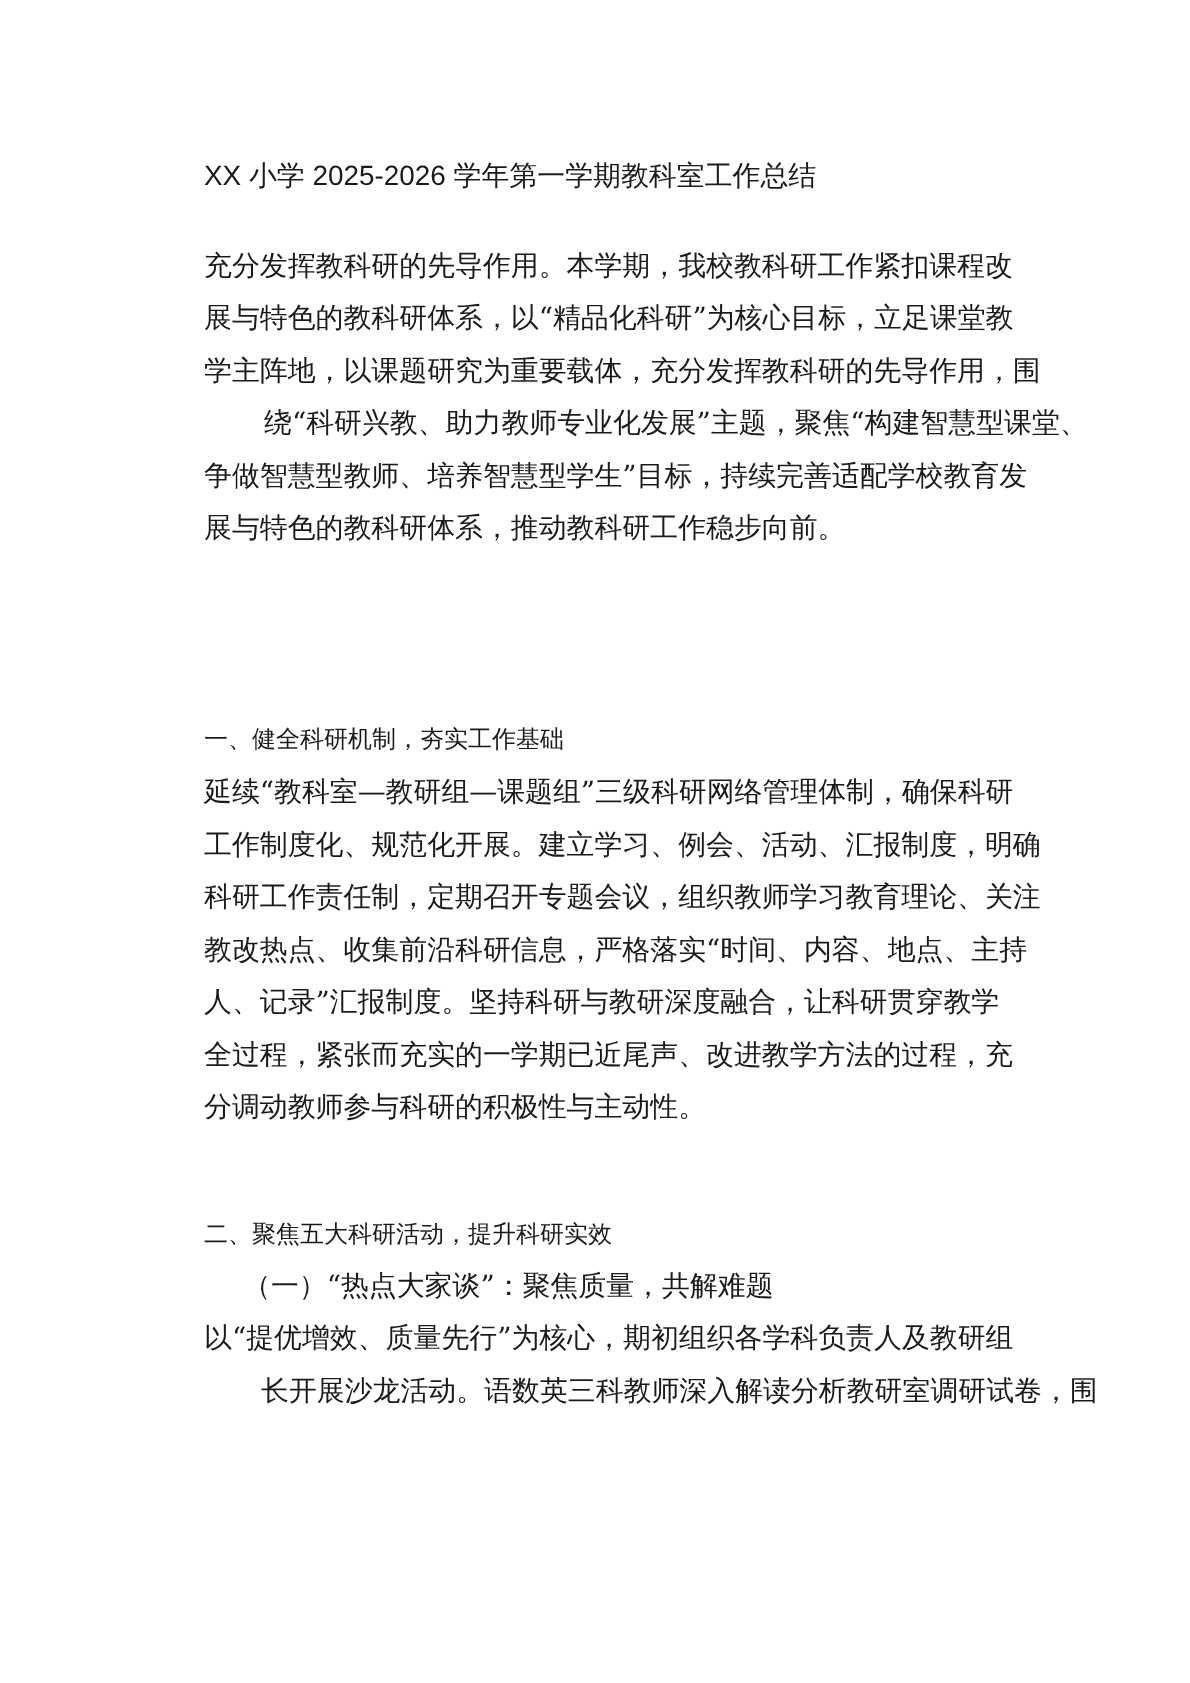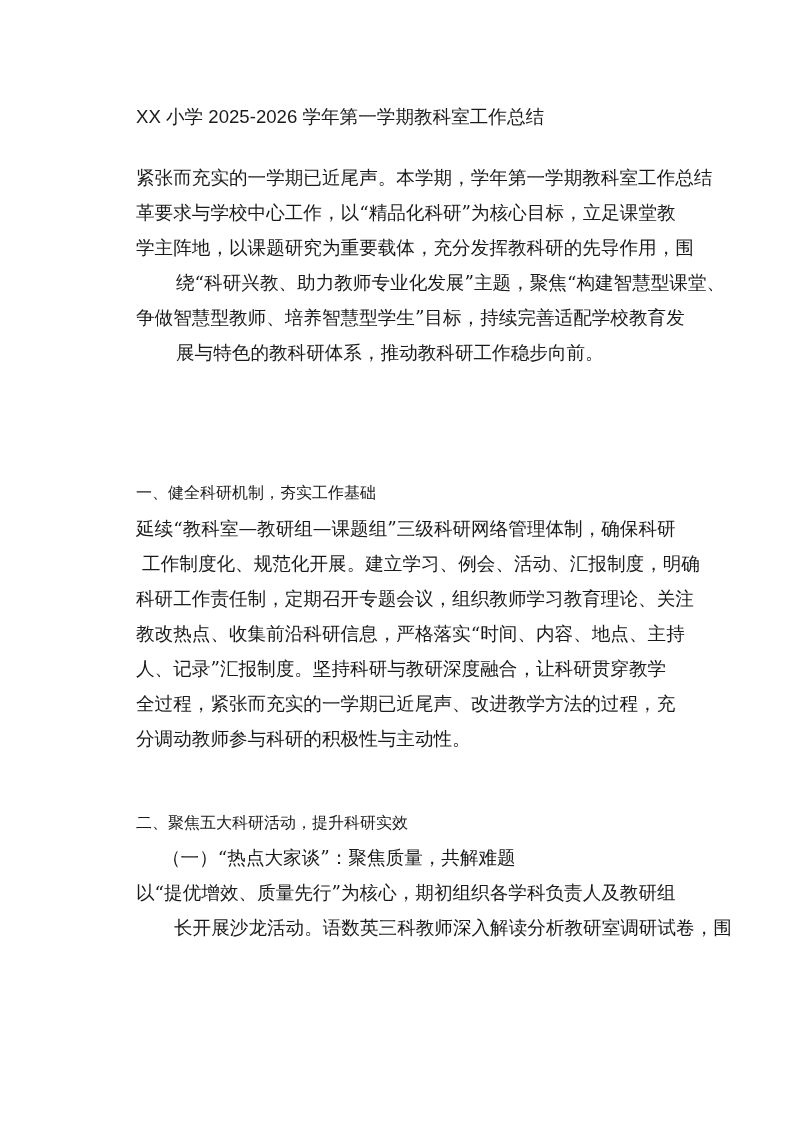--- a/index.html
+++ b/index.html
@@ -43,32 +43,32 @@
   .sub { left: 118px; }
 </style>
 </head>
 <body>
 
 <div class="page">
 
   <div class="line title" style="top:117px;">XX 小学 2025-2026 学年第一学期教科室工作总结</div>
 
   <div>
-    <div class="line" style="top:178px;">紧张而充实的一学期已近尾声。本学期，学年第一学期教科室工作总结</div>
-    <div class="line" style="top:213px;">革要求与学校中心工作，以“精品化科研”为核心目标，立足课堂教</div>
+    <div class="line" style="top:178px;">充分发挥教科研的先导作用。本学期，我校教科研工作紧扣课程改</div>
+    <div class="line" style="top:213px;">展与特色的教科研体系，以“精品化科研”为核心目标，立足课堂教</div>
     <div class="line" style="top:248px;">学主阵地，以课题研究为重要载体，充分发挥教科研的先导作用，围</div>
     <div class="line" style="top:283px;margin-left:40px;">绕“科研兴教、助力教师专业化发展”主题，聚焦“构建智慧型课堂、</div>
     <div class="line" style="top:318px;">争做智慧型教师、培养智慧型学生”目标，持续完善适配学校教育发</div>
-    <div class="line" style="top:353px;margin-left:40px;">展与特色的教科研体系，推动教科研工作稳步向前。</div>
+    <div class="line" style="top:353px;">展与特色的教科研体系，推动教科研工作稳步向前。</div>
   </div>
 
   <div>
     <div class="line heading" style="top:493px;"> 一、健全科研机制，夯实工作基础</div>
     <div class="line" style="top:529px;">延续“教科室—教研组—课题组”三级科研网络管理体制，确保科研</div>
-    <div class="line" style="top:564px;text-align:center;">工作制度化、规范化开展。建立学习、例会、活动、汇报制度，明确</div>
+    <div class="line" style="top:564px;">工作制度化、规范化开展。建立学习、例会、活动、汇报制度，明确</div>
     <div class="line" style="top:599px;">科研工作责任制，定期召开专题会议，组织教师学习教育理论、关注</div>
     <div class="line" style="top:634px;">教改热点、收集前沿科研信息，严格落实“时间、内容、地点、主持</div>
     <div class="line" style="top:669px;">人、记录”汇报制度。坚持科研与教研深度融合，让科研贯穿教学</div>
     <div class="line" style="top:704px;">全过程，紧张而充实的一学期已近尾声、改进教学方法的过程，充</div>
     <div class="line" style="top:739px;">分调动教师参与科研的积极性与主动性。</div>
   </div>
 
   <div>
     <div class="line heading" style="top:823px;">二、聚焦五大科研活动，提升科研实效</div>
     <div class="line sub" style="top:858px;margin-left:28px;">（一）“热点大家谈”：聚焦质量，共解难题</div>

